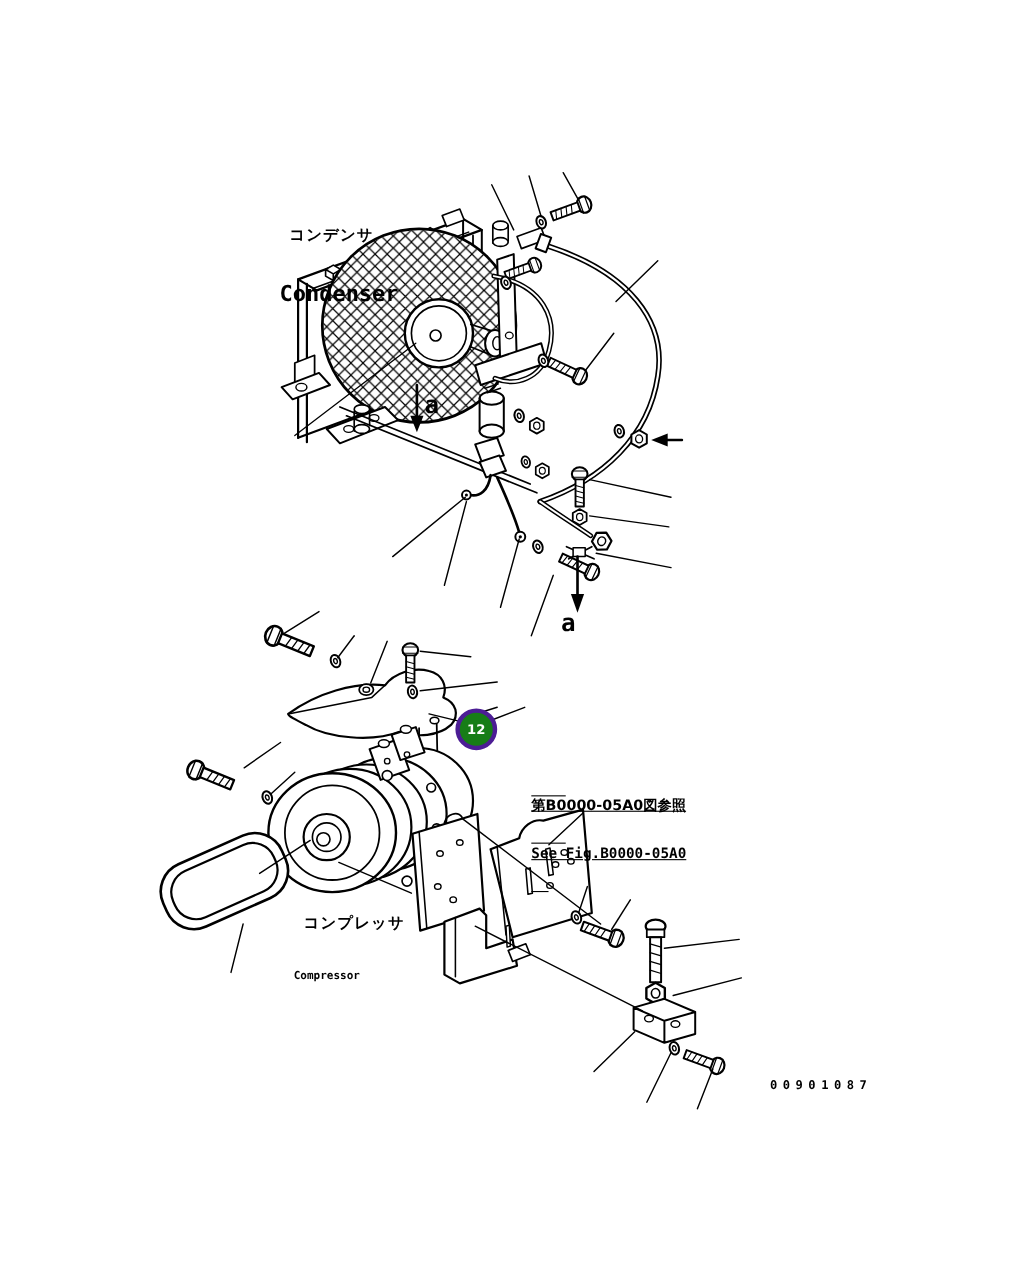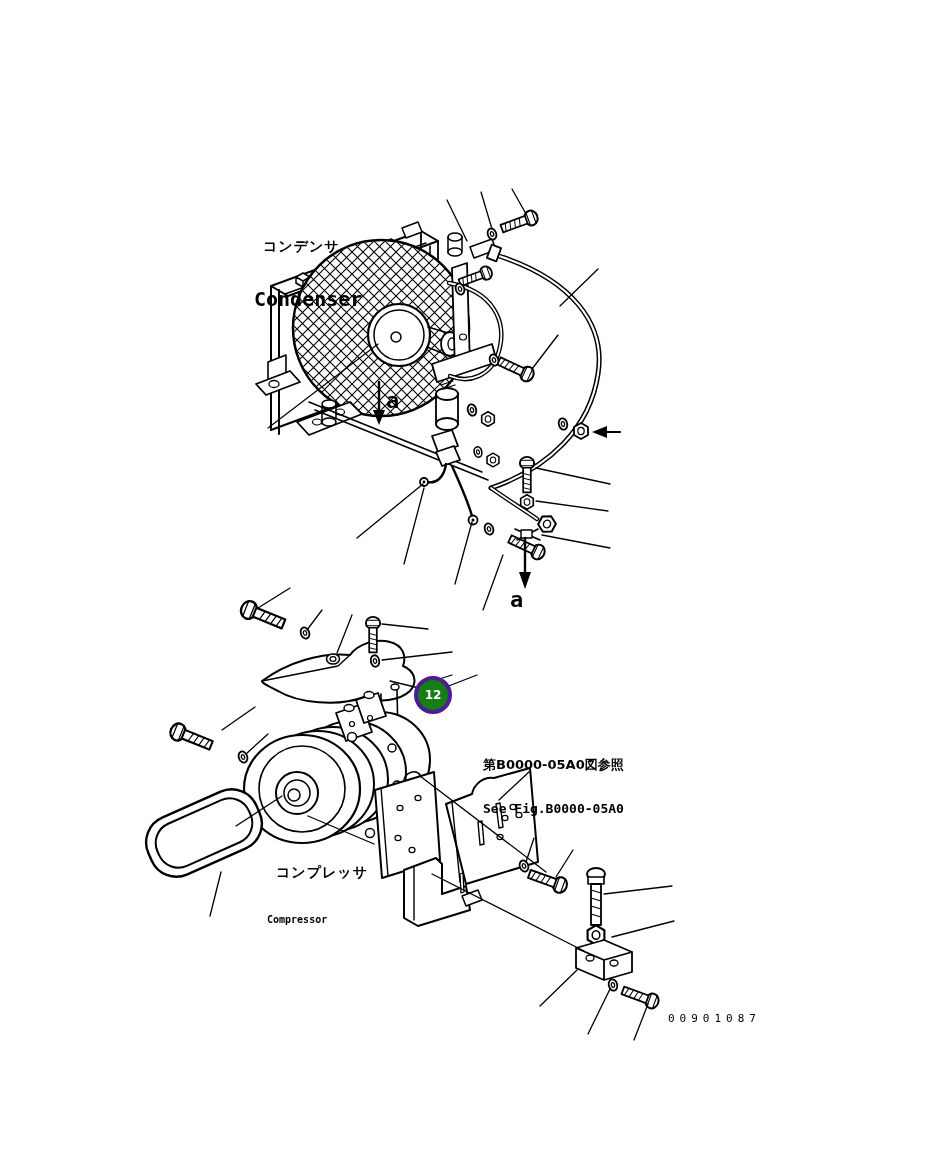--- a/index.html
+++ b/index.html
@@ -1,42 +1,42 @@
 <!DOCTYPE html>
 <html><head>
 <meta charset="utf-8">
 <style>
   html,body{margin:0;padding:0;background:#fff;}
   .stage{
     position:relative;width:927px;height:1026px;background:#ffffff;
-    font-family:"DejaVu Sans Mono","Liberation Mono",monospace;color:#000;overflow:hidden;margin-top:32px;
+    font-family:"DejaVu Sans Mono","Liberation Mono",monospace;color:#000;overflow:hidden;
   }
   .stage svg{position:absolute;left:0;top:0;}
   .lbl{position:absolute;font-weight:bold;line-height:1.12;white-space:pre;}
   .jp{font-family:"DejaVu Sans","Liberation Sans",sans-serif;font-weight:bold;display:block;}
   .en{font-family:"DejaVu Sans Mono","Liberation Mono",monospace;font-weight:bold;display:block;}
   .cond-label{left:254px;top:173px;font-size:15px;}
   .cond-label .jp{padding-left:9px;font-size:14px;letter-spacing:1px;}
   .cond-label .en{font-size:20px;}
   .ref1{left:622px;top:391px;font-size:13px;}
   .ref1 .jp{font-size:13px;}
   .ref1 .en{font-size:13px;}
-  .ref2{left:483px;top:697px;font-size:13px;}
+  .ref2{left:483px;top:697px;font-size:13px;text-decoration:underline;}
   .view-a{font-size:22px;font-family:"DejaVu Sans Mono","Liberation Mono",monospace;font-weight:bold;}
   .view-a-top{left:386px;top:357px;}
   .view-a-bottom{left:510px;top:556px;}
   .comp-label{left:267px;top:799px;font-size:15px;}
   .comp-label .jp{padding-left:9px;font-size:14px;letter-spacing:1px;}
   .comp-label .en{font-size:10px;}
   .callout{
     position:absolute;left:414px;top:644px;width:30px;height:30px;border-radius:50%;
     background:#177d17;border:4px solid #4c1d95;color:#fff;display:flex;align-items:center;justify-content:center;
     font-size:12px;font-weight:bold;font-family:"DejaVu Sans","Liberation Sans",sans-serif;
   }
-  .docnum{left:668px;top:981px;font-size:11px;letter-spacing:5px;font-weight:normal;}
+  .docnum{left:700px;top:981px;font-size:11px;letter-spacing:5px;font-weight:bold;}
 </style>
 </head>
 <body>
 
 <div class="stage">
 
 <svg width="927" height="1149" viewBox="0 0 927 1149" fill="none" stroke="#000" stroke-linecap="round" stroke-linejoin="round">
   <defs>
     <pattern id="mesh" patternUnits="userSpaceOnUse" width="11" height="11">
       <path d="M0,11 L11,0 M0,0 L11,11" stroke="#000" stroke-width="1.1" fill="none"></path>

